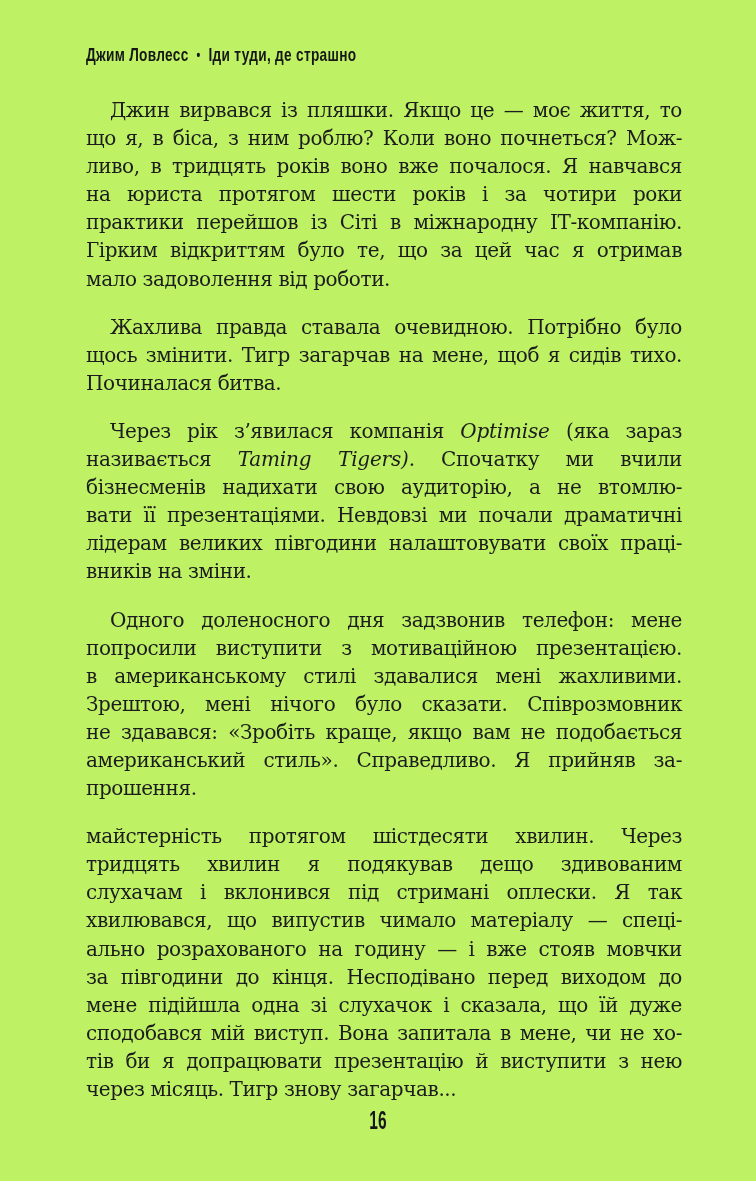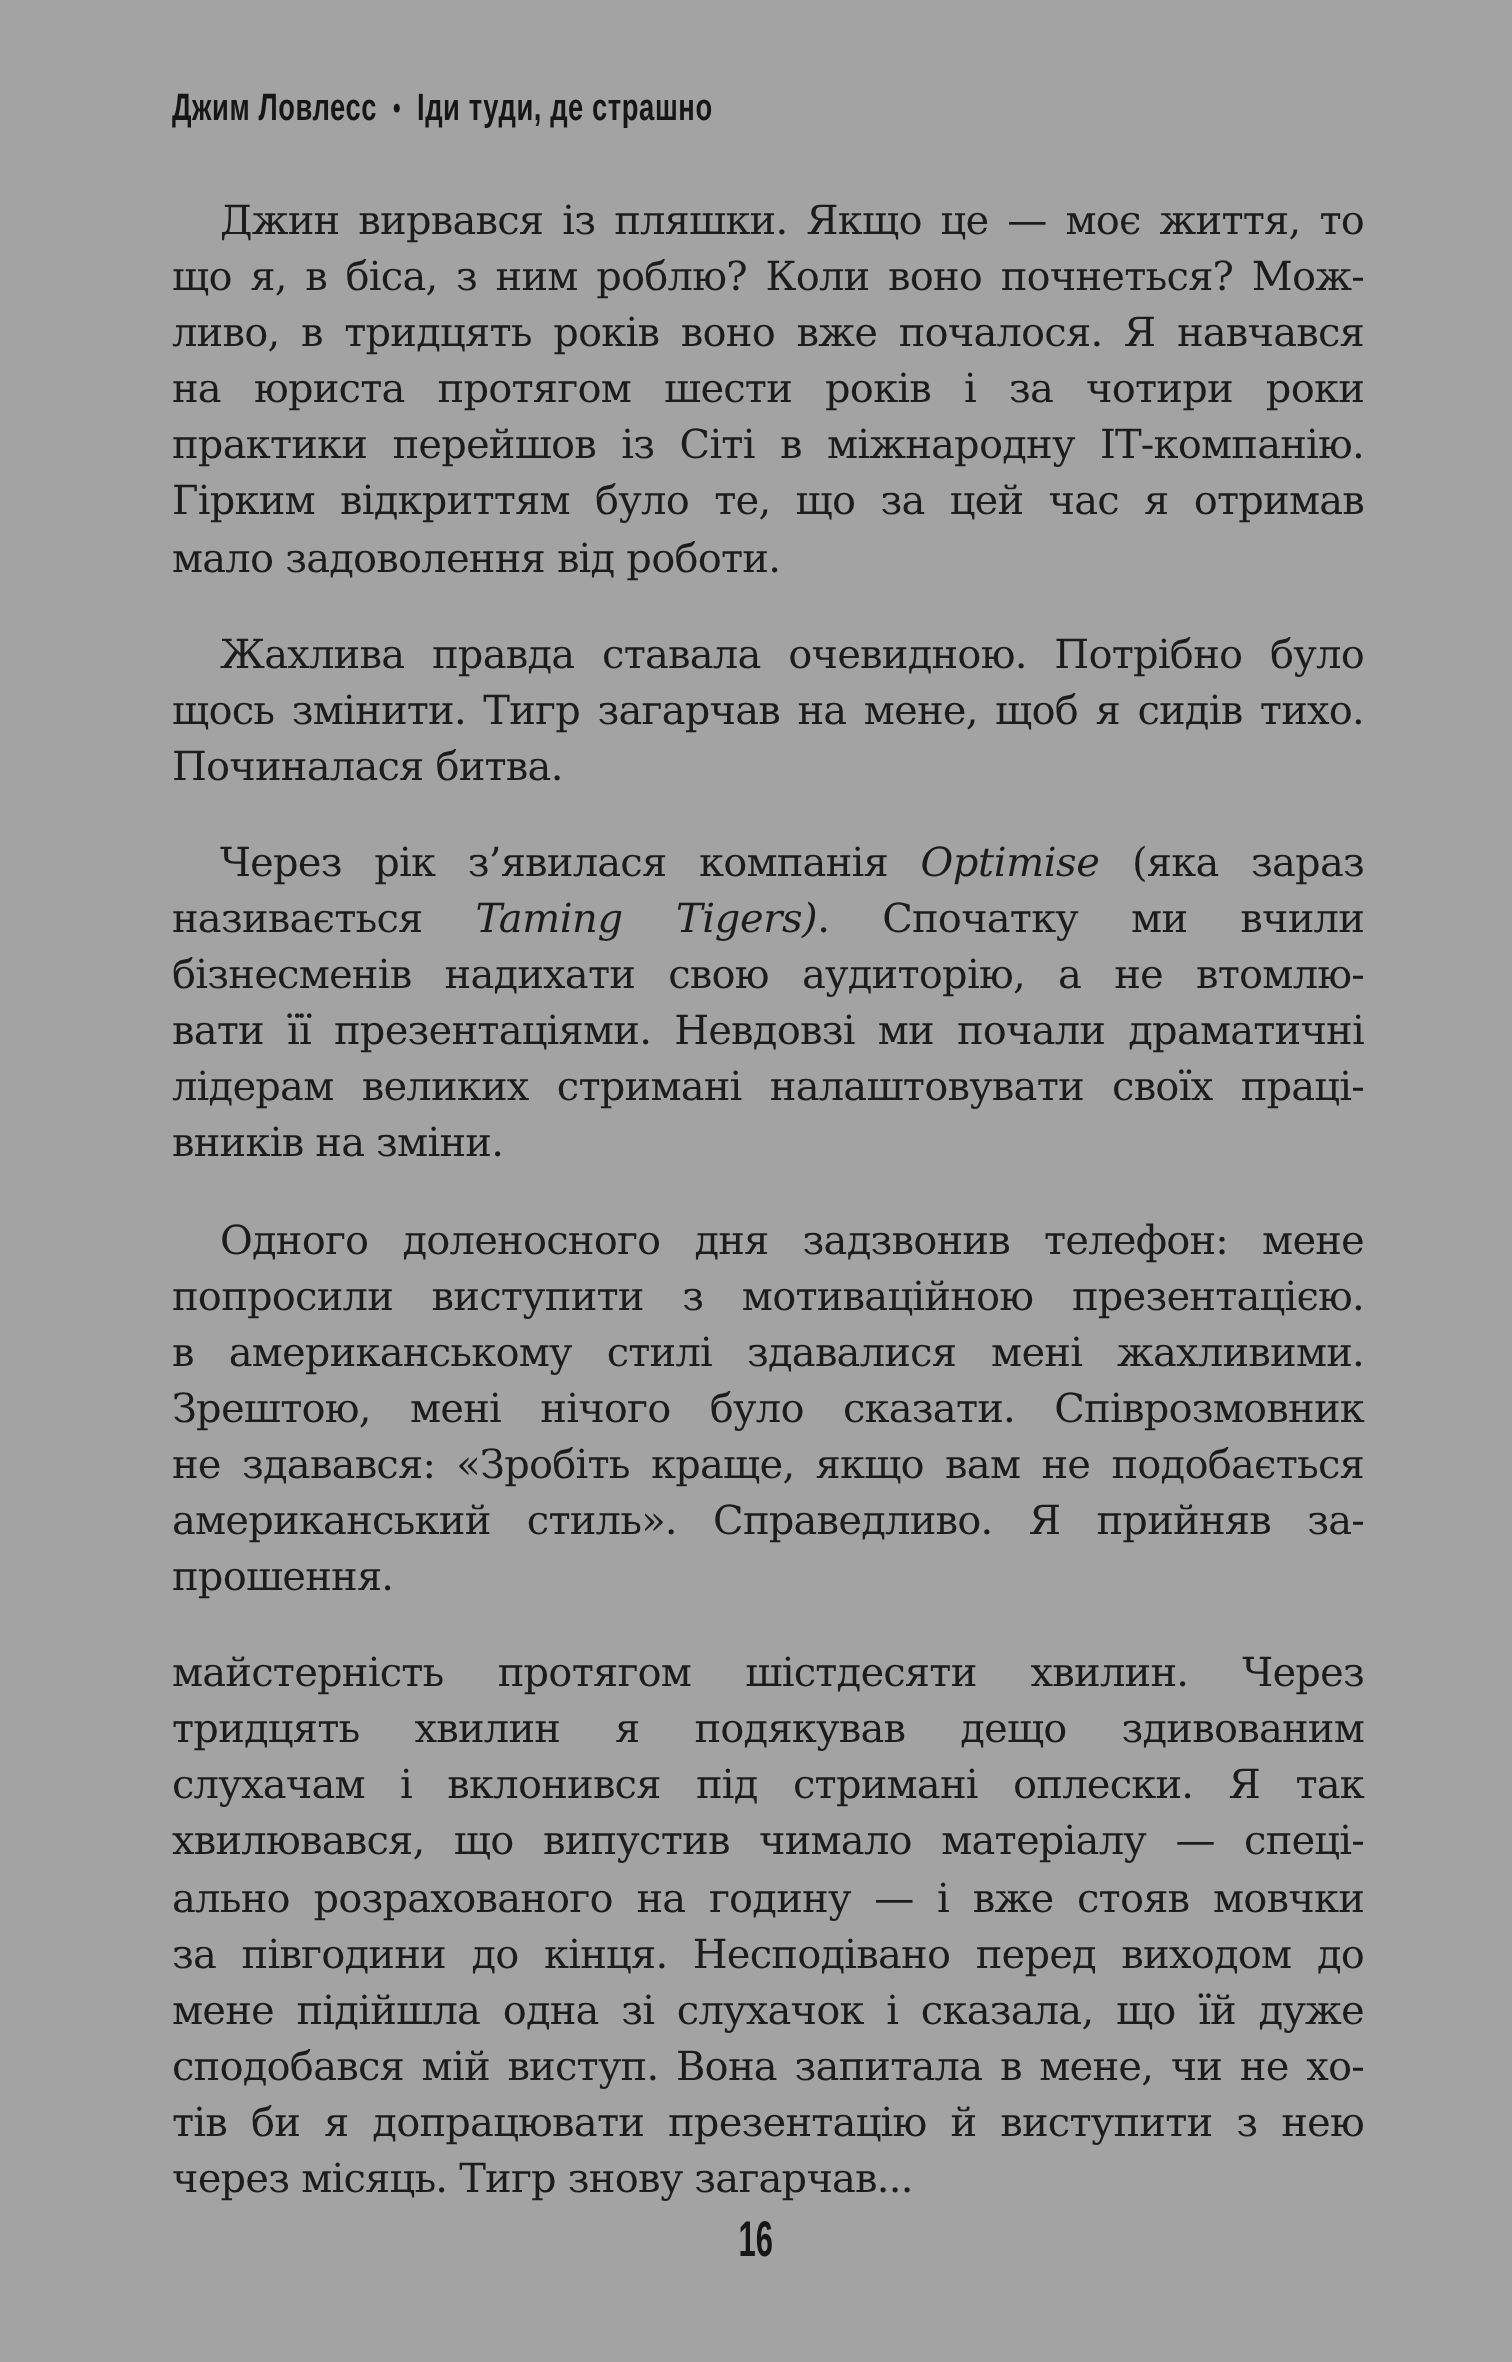--- a/index.html
+++ b/index.html
@@ -5,21 +5,21 @@
   html, body {
     margin: 0;
     padding: 0;
     background: #e8e8e8;
   }
   .page {
     position: relative;
     width: 756px;
     height: 1181px;
     margin: 0 auto;
-    background: #a3a3a3;
+    background: #bef264;
     color: #1c1c1c;
     overflow: hidden;
   }
   
   .running-header {
     position: absolute;
     left: 86px;
     top: 44px;
     white-space: nowrap;
     transform: scaleX(0.72);
@@ -102,21 +102,21 @@
       <div class="ln">щось змінити. Тигр загарчав на мене, щоб я сидів тихо.</div>
       <div class="ln last">Починалася битва.</div>
     <p></p>
 
     <p class="para">
       </p>
       <div class="ln first">Через рік з’явилася компанія <i>Optimise</i> (яка зараз</div>
       <div class="ln">називається <i>Taming Tigers)</i>. Спочатку ми вчили</div>
       <div class="ln">бізнесменів надихати свою аудиторію, а не втомлю-</div>
       <div class="ln">вати її презентаціями. Невдовзі ми почали драматичні</div>
-      <div class="ln">лідерам великих стримані налаштовувати своїх праці-</div>
+      <div class="ln">лідерам великих півгодини налаштовувати своїх праці-</div>
       <div class="ln last">вників на зміни.</div>
     <p></p>
 
     <p class="para">
       </p>
       <div class="ln first">Одного доленосного дня задзвонив телефон: мене</div>
       <div class="ln">попросили виступити з мотиваційною презентацією.</div>
       <div class="ln">в американському стилі здавалися мені жахливими.</div>
       <div class="ln">Зрештою, мені нічого було сказати. Співрозмовник</div>
       <div class="ln">не здавався: «Зробіть краще, якщо вам не подобається</div>

